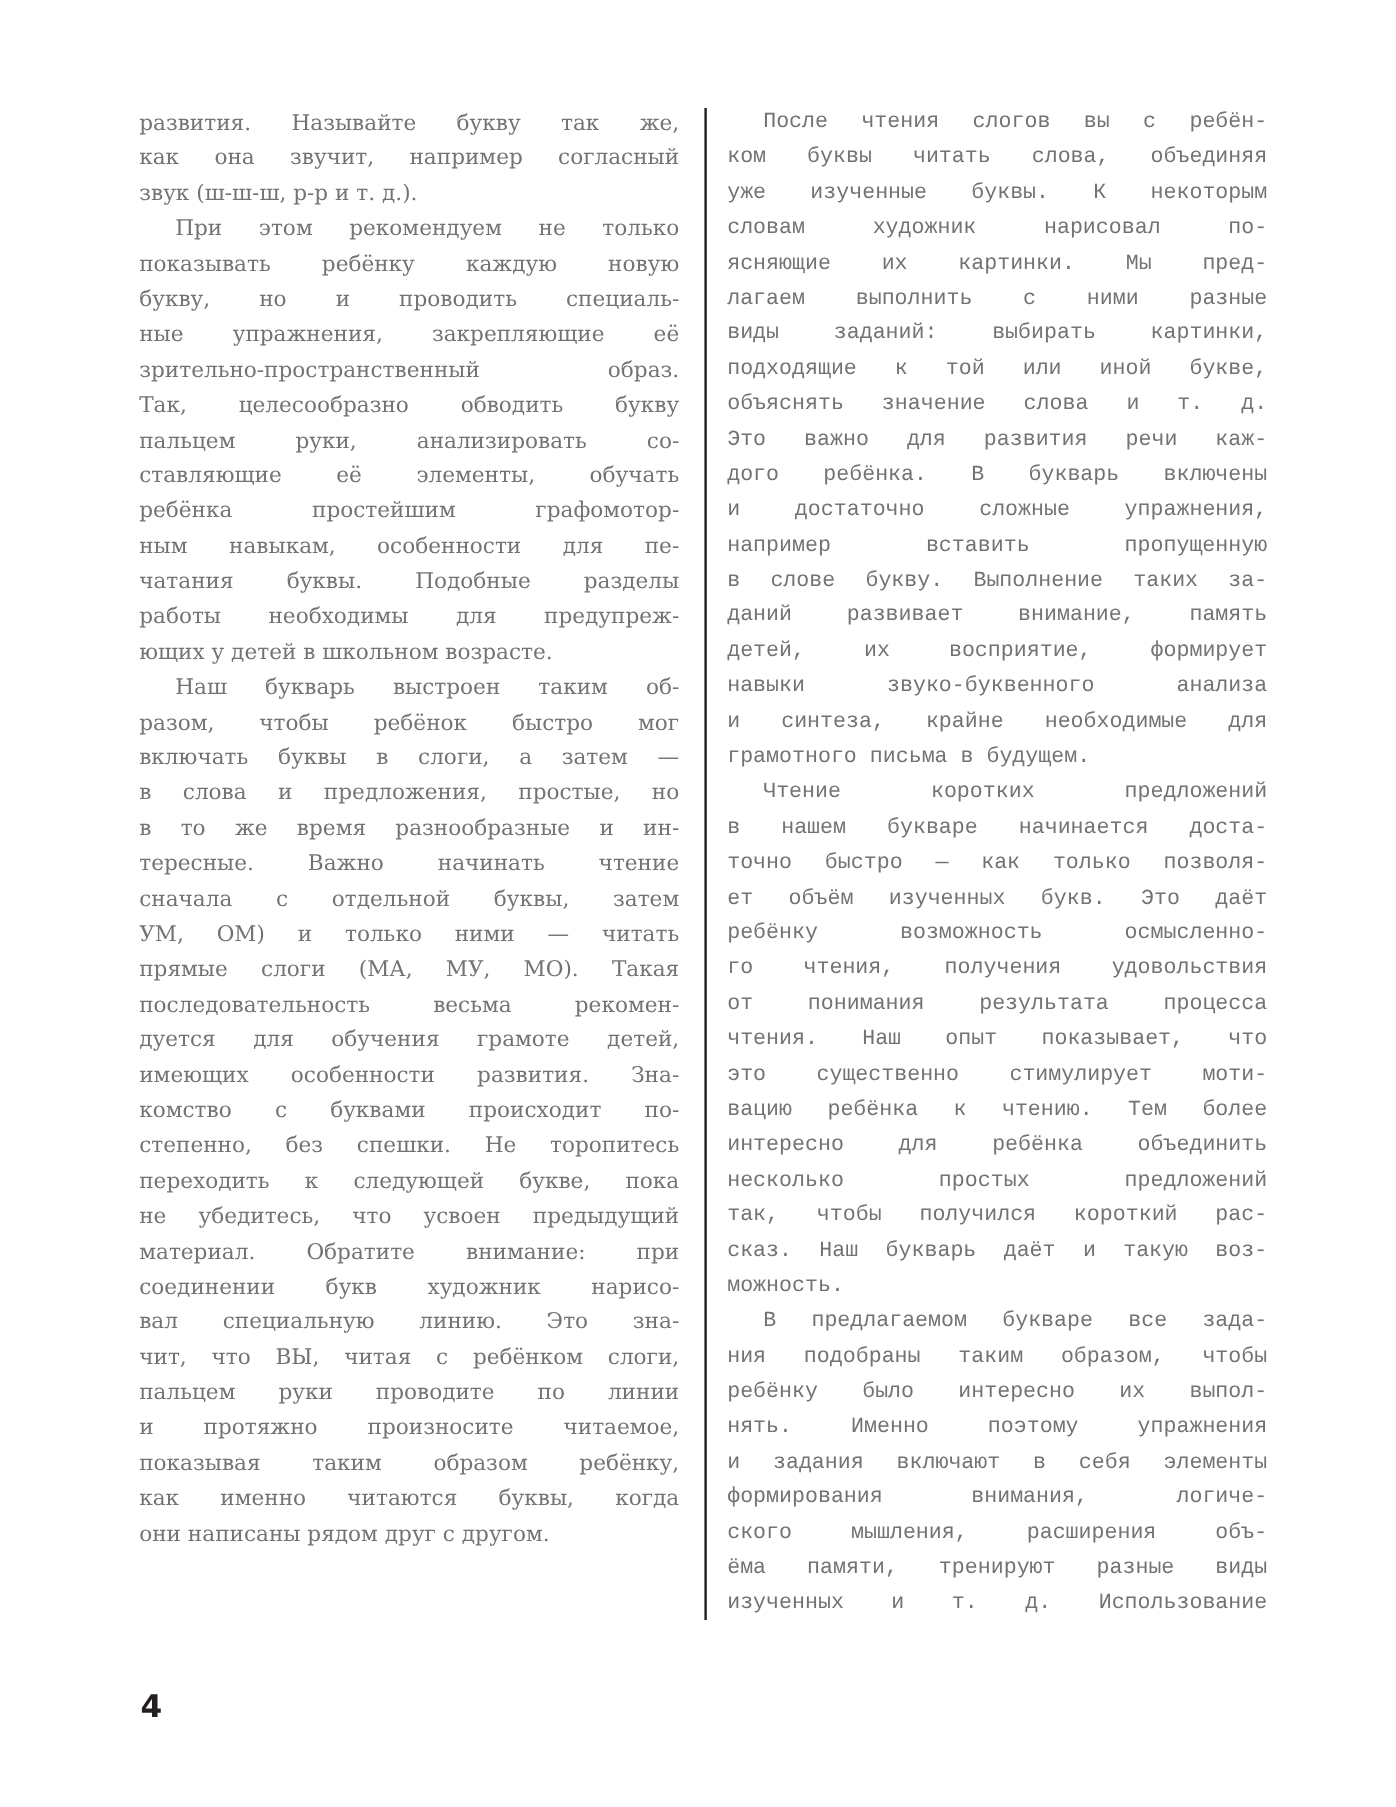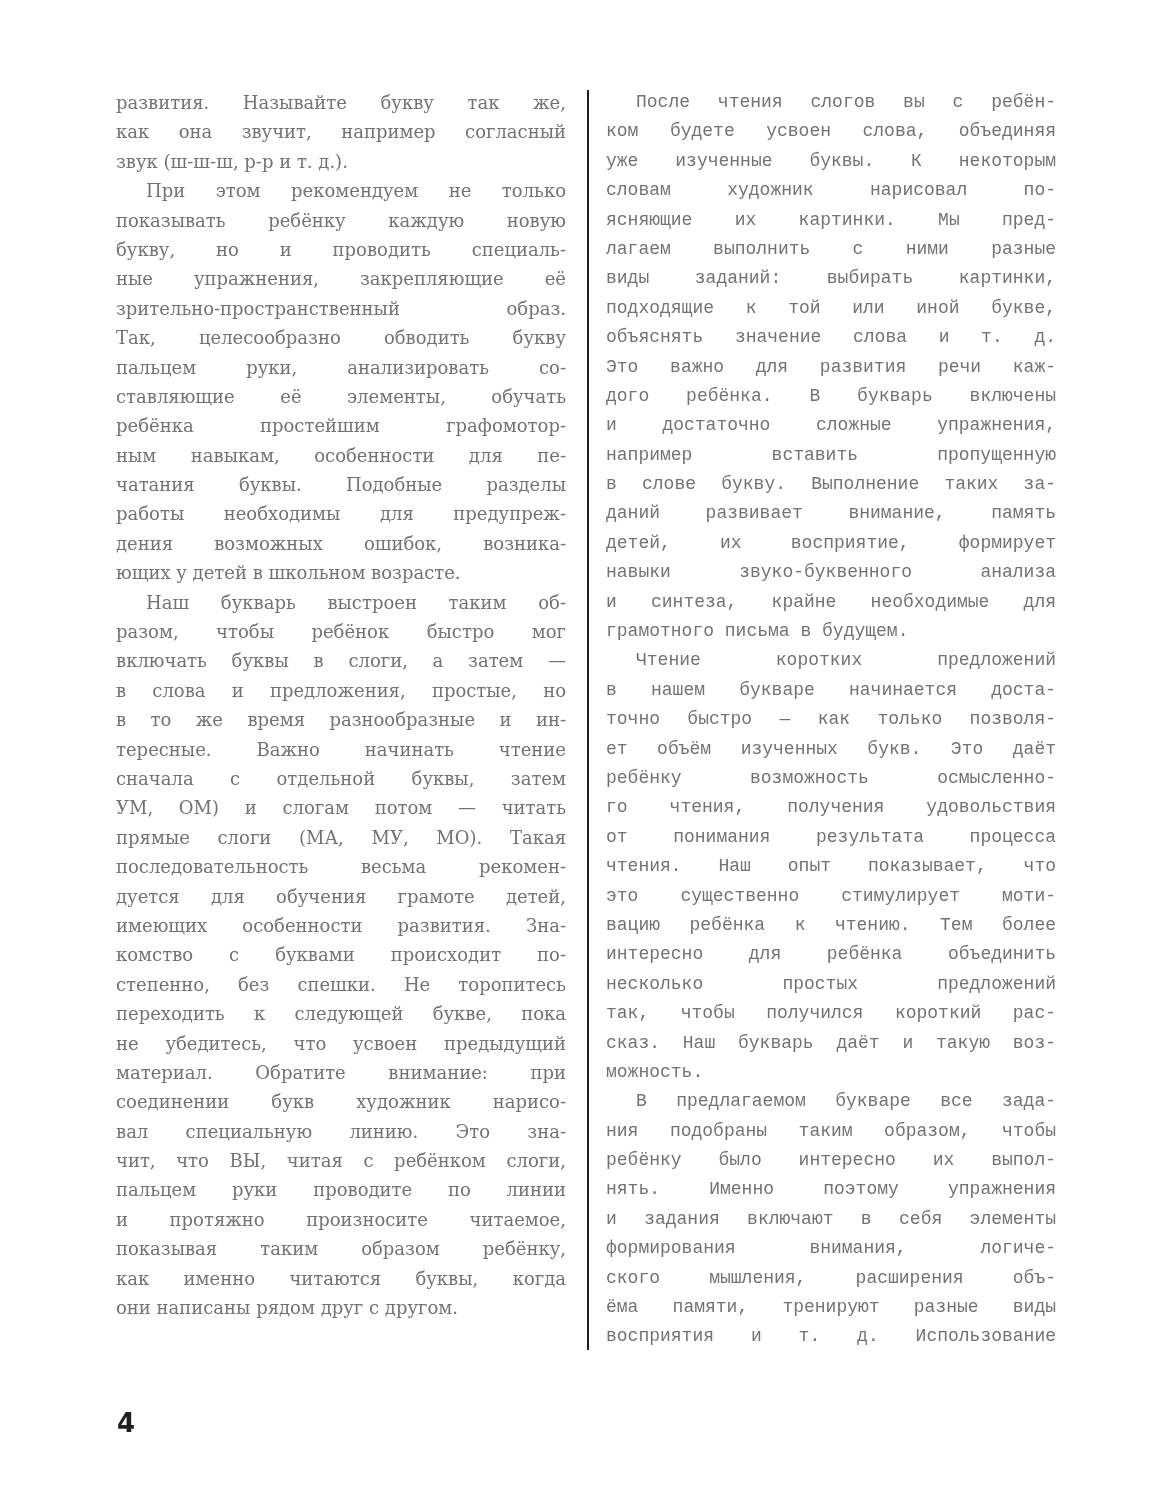--- a/index.html
+++ b/index.html
@@ -55,30 +55,29 @@
     <span class="line">букву, но и проводить специаль-</span>
     <span class="line">ные упражнения, закрепляющие её</span>
     <span class="line">зрительно-пространственный образ.</span>
     <span class="line">Так, целесообразно обводить букву</span>
     <span class="line">пальцем руки, анализировать со-</span>
     <span class="line">ставляющие её элементы, обучать</span>
     <span class="line">ребёнка простейшим графомотор-</span>
     <span class="line">ным навыкам, особенности для пе-</span>
     <span class="line">чатания буквы. Подобные разделы</span>
     <span class="line">работы необходимы для предупреж-</span>
-    <span class="line">дения возможных ошибок, возника-</span>
     <span class="line last">ющих у детей в школьном возрасте.</span>
     <span class="line indent">Наш букварь выстроен таким об-</span>
     <span class="line">разом, чтобы ребёнок быстро мог</span>
     <span class="line">включать буквы в слоги, а затем —</span>
     <span class="line">в слова и предложения, простые, но</span>
     <span class="line">в то же время разнообразные и ин-</span>
     <span class="line">тересные. Важно начинать чтение</span>
     <span class="line">сначала с отдельной буквы, затем</span>
-    <span class="line">УМ, ОМ) и слогам потом — читать</span>
+    <span class="line">УМ, ОМ) и только ними — читать</span>
     <span class="line">прямые слоги (МА, МУ, МО). Такая</span>
     <span class="line">последовательность весьма рекомен-</span>
     <span class="line">дуется для обучения грамоте детей,</span>
     <span class="line">имеющих особенности развития. Зна-</span>
     <span class="line">комство с буквами происходит по-</span>
     <span class="line">степенно, без спешки. Не торопитесь</span>
     <span class="line">переходить к следующей букве, пока</span>
     <span class="line">не убедитесь, что усвоен предыдущий</span>
     <span class="line">материал. Обратите внимание: при</span>
     <span class="line">соединении букв художник нарисо-</span>
@@ -86,21 +85,21 @@
     <span class="line">чит, что ВЫ, читая с ребёнком слоги,</span>
     <span class="line">пальцем руки проводите по линии</span>
     <span class="line">и протяжно произносите читаемое,</span>
     <span class="line">показывая таким образом ребёнку,</span>
     <span class="line">как именно читаются буквы, когда</span>
     <span class="line last">они написаны рядом друг с другом.</span>
   </div>
 <div class="divider"></div>
 <div class="col right">
     <span class="line indent">После чтения слогов вы с ребён-</span>
-    <span class="line">ком будете усвоен слова, объединяя</span>
+    <span class="line">ком буквы читать слова, объединяя</span>
     <span class="line">уже изученные буквы. К некоторым</span>
     <span class="line">словам художник нарисовал по-</span>
     <span class="line">ясняющие их картинки. Мы пред-</span>
     <span class="line">лагаем выполнить с ними разные</span>
     <span class="line">виды заданий: выбирать картинки,</span>
     <span class="line">подходящие к той или иной букве,</span>
     <span class="line">объяснять значение слова и т. д.</span>
     <span class="line">Это важно для развития речи каж-</span>
     <span class="line">дого ребёнка. В букварь включены</span>
     <span class="line">и достаточно сложные упражнения,</span>
@@ -127,15 +126,15 @@
     <span class="line">сказ. Наш букварь даёт и такую воз-</span>
     <span class="line last">можность.</span>
     <span class="line indent">В предлагаемом букваре все зада-</span>
     <span class="line">ния подобраны таким образом, чтобы</span>
     <span class="line">ребёнку было интересно их выпол-</span>
     <span class="line">нять. Именно поэтому упражнения</span>
     <span class="line">и задания включают в себя элементы</span>
     <span class="line">формирования внимания, логиче-</span>
     <span class="line">ского мышления, расширения объ-</span>
     <span class="line">ёма памяти, тренируют разные виды</span>
-    <span class="line">восприятия и т. д. Использование</span>
+    <span class="line">изученных и т. д. Использование</span>
   </div>
 <div class="page-number">4</div>
 
 </body></html>

